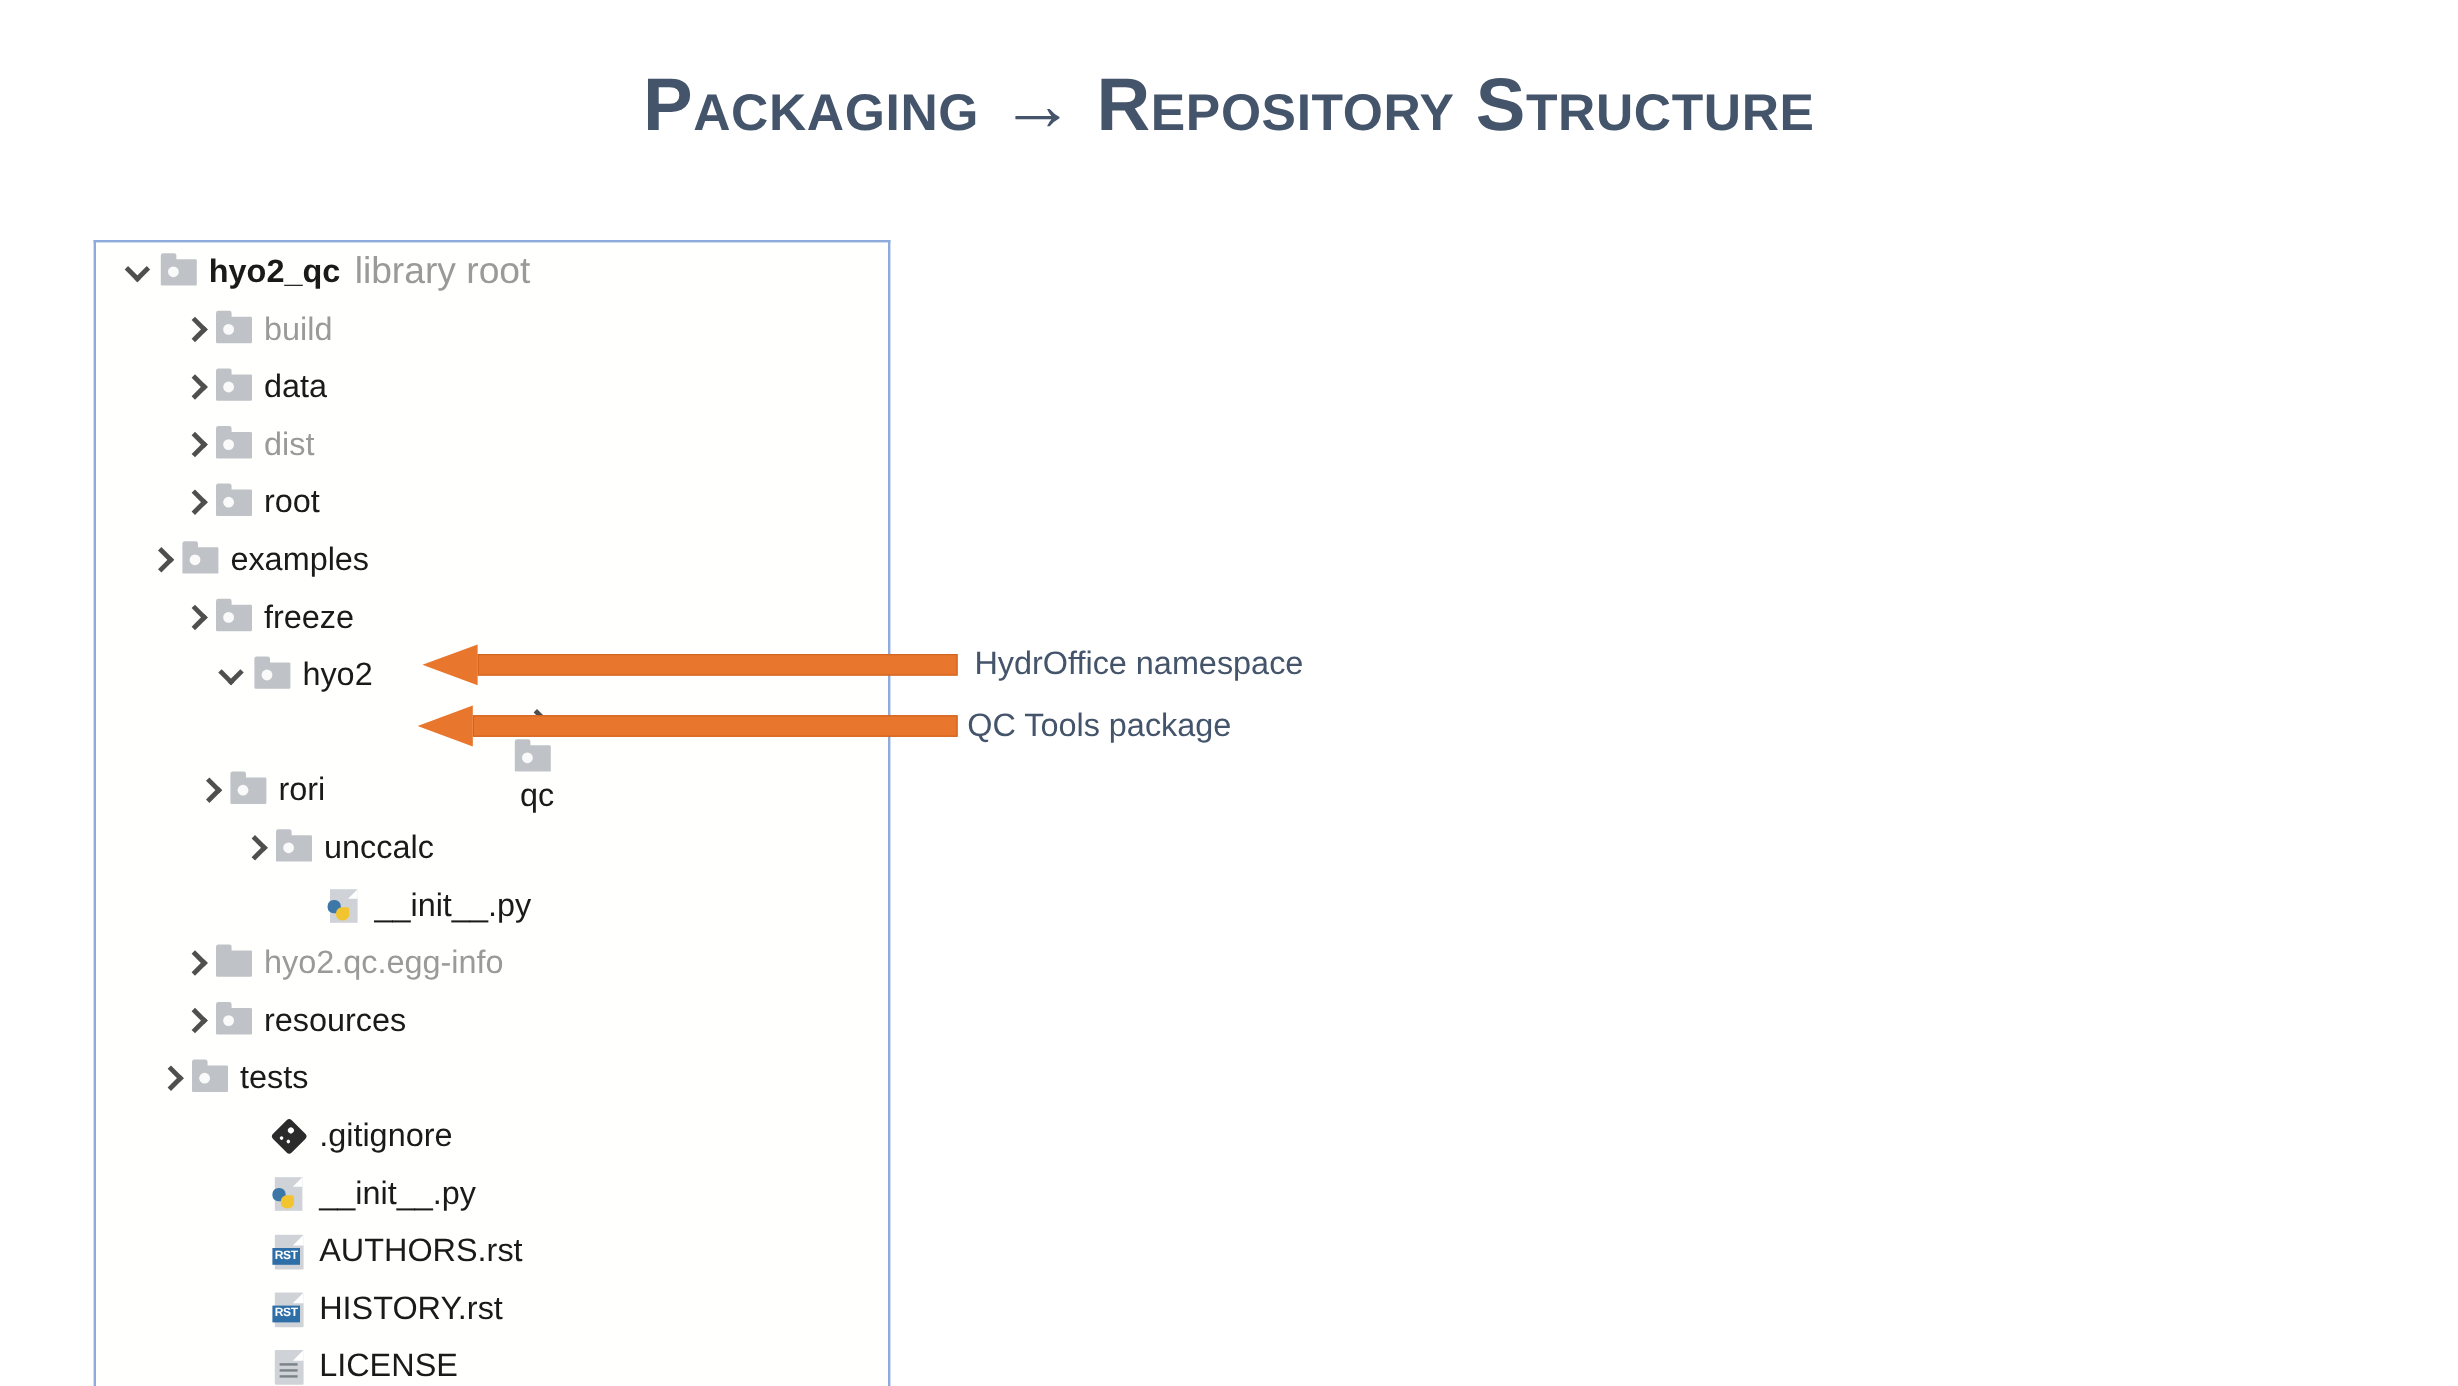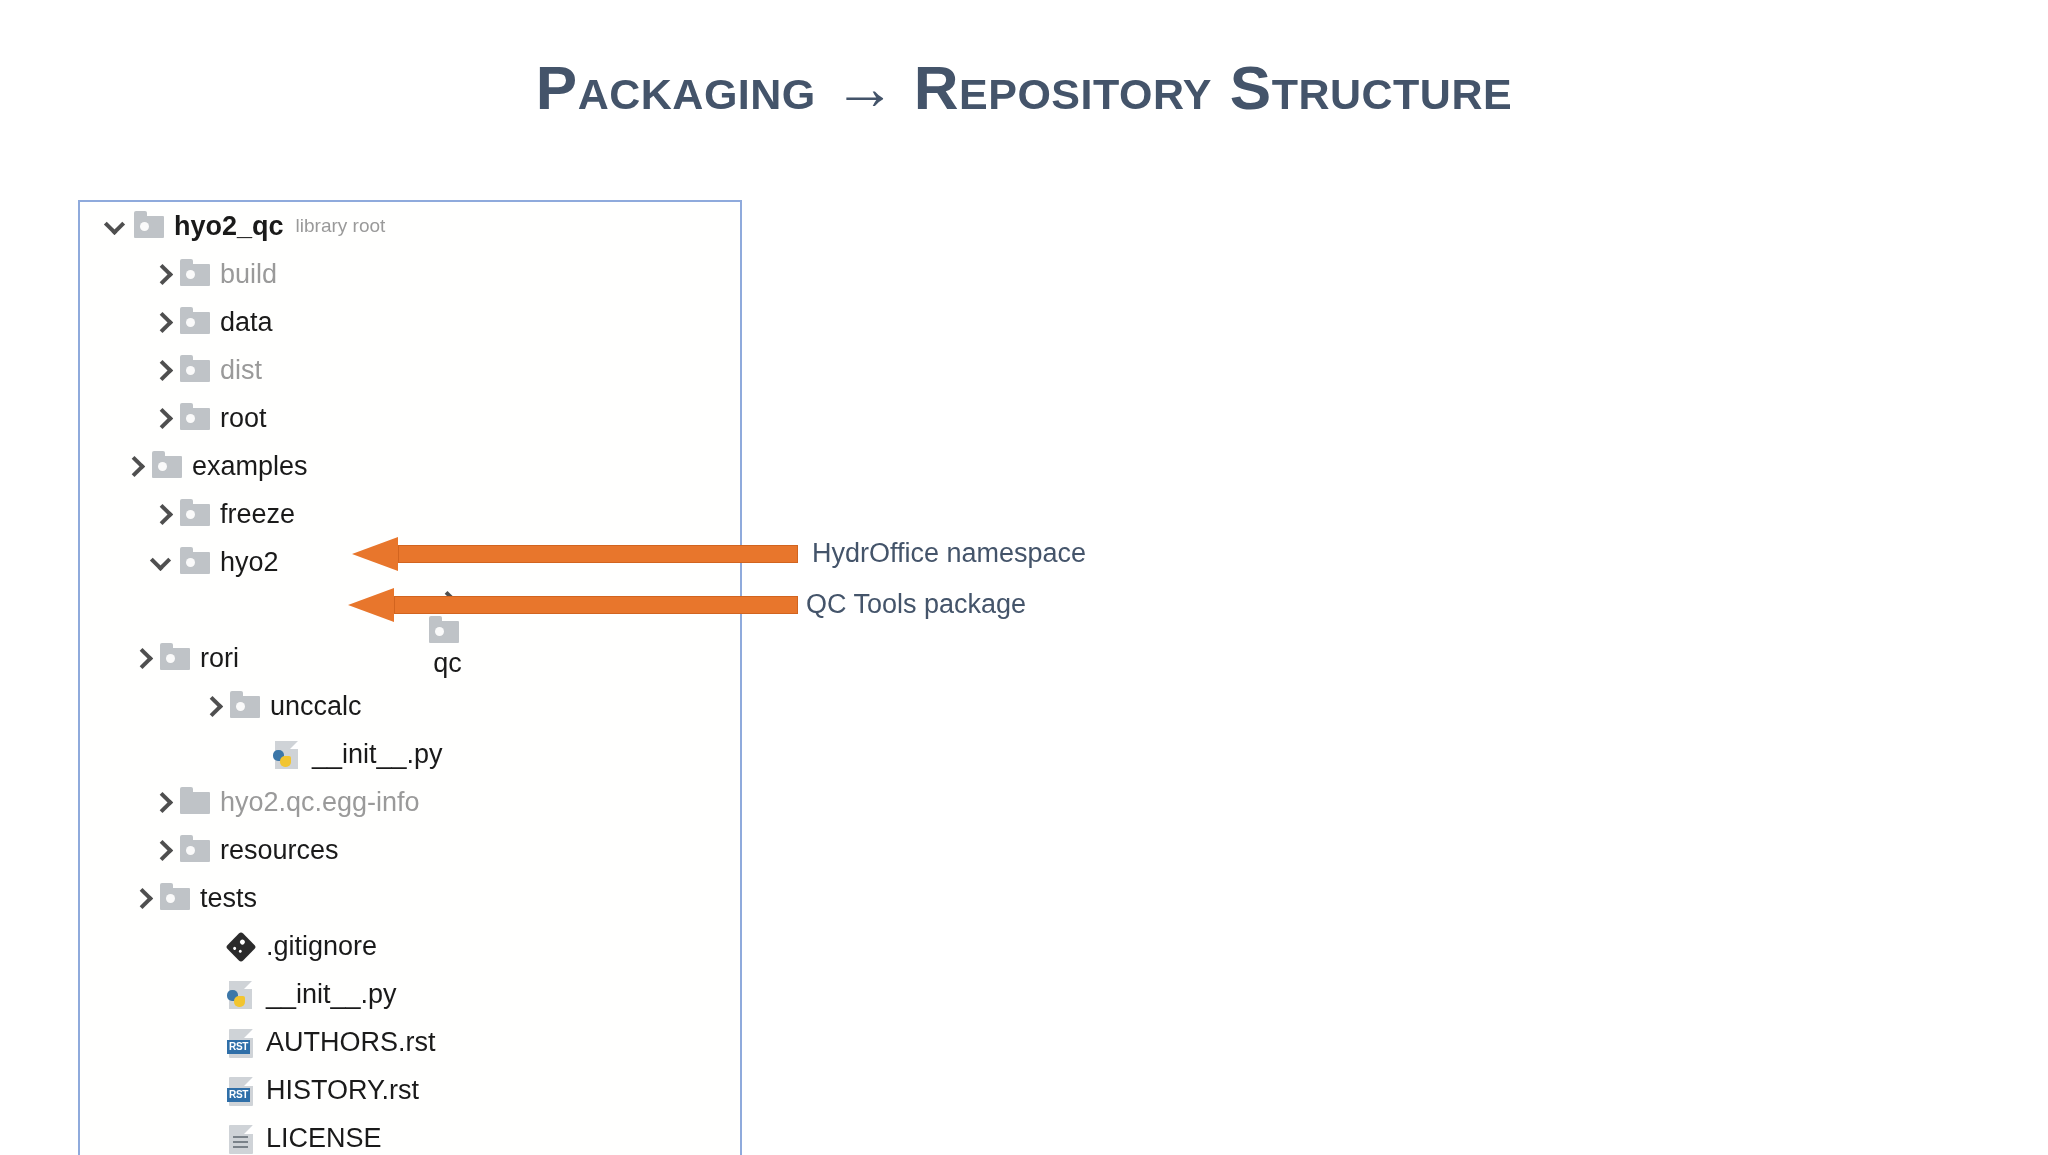--- a/index.html
+++ b/index.html
@@ -231,21 +231,21 @@
     font-family: "Liberation Sans", sans-serif;
     font-size: 27px;
     color: #1A1A1A;
     line-height: 1;
   }
   .node-label.muted { color: #9A9A9A; }
   .node-label.bold  { font-weight: bold; }
 
   .node-hint {
     font-family: "Liberation Sans", sans-serif;
-    font-size: 19px;
+    font-size: 31px;
     color: #9A9A9A;
     margin-left: 12px;
   }
 
   
   .callout-arrow {
     position: absolute;
     height: 34px;
   }
   .callout-arrow .shaft {
@@ -326,35 +326,35 @@
       </span>
       <span class="node-label">examples</span>
     </div>
     <div class="tree-row" style="padding-left: 68px;">
       <span class="twisty "></span>
       <span class="node-icon">
         <span class="ico-folder dotted"></span>
       </span>
       <span class="node-label">freeze</span>
     </div>
-    <div class="tree-row" style="padding-left: 68px; text-align: center;">
+    <div class="tree-row" style="padding-left: 100px; text-align: center;">
       <span class="twisty open"></span>
       <span class="node-icon">
         <span class="ico-folder dotted"></span>
       </span>
       <span class="node-label">hyo2</span>
     </div>
     <div class="tree-row" style="padding-left: 75px; flex-direction: column;">
       <span class="twisty "></span>
       <span class="node-icon">
         <span class="ico-folder dotted"></span>
       </span>
       <span class="node-label">qc</span>
     </div>
-    <div class="tree-row" style="padding-left: 48px;">
+    <div class="tree-row" style="padding-left: 80px;">
       <span class="twisty "></span>
       <span class="node-icon">
         <span class="ico-folder dotted"></span>
       </span>
       <span class="node-label">rori</span>
     </div>
     <div class="tree-row" style="padding-left: 118px;">
       <span class="twisty "></span>
       <span class="node-icon">
         <span class="ico-folder dotted"></span>

